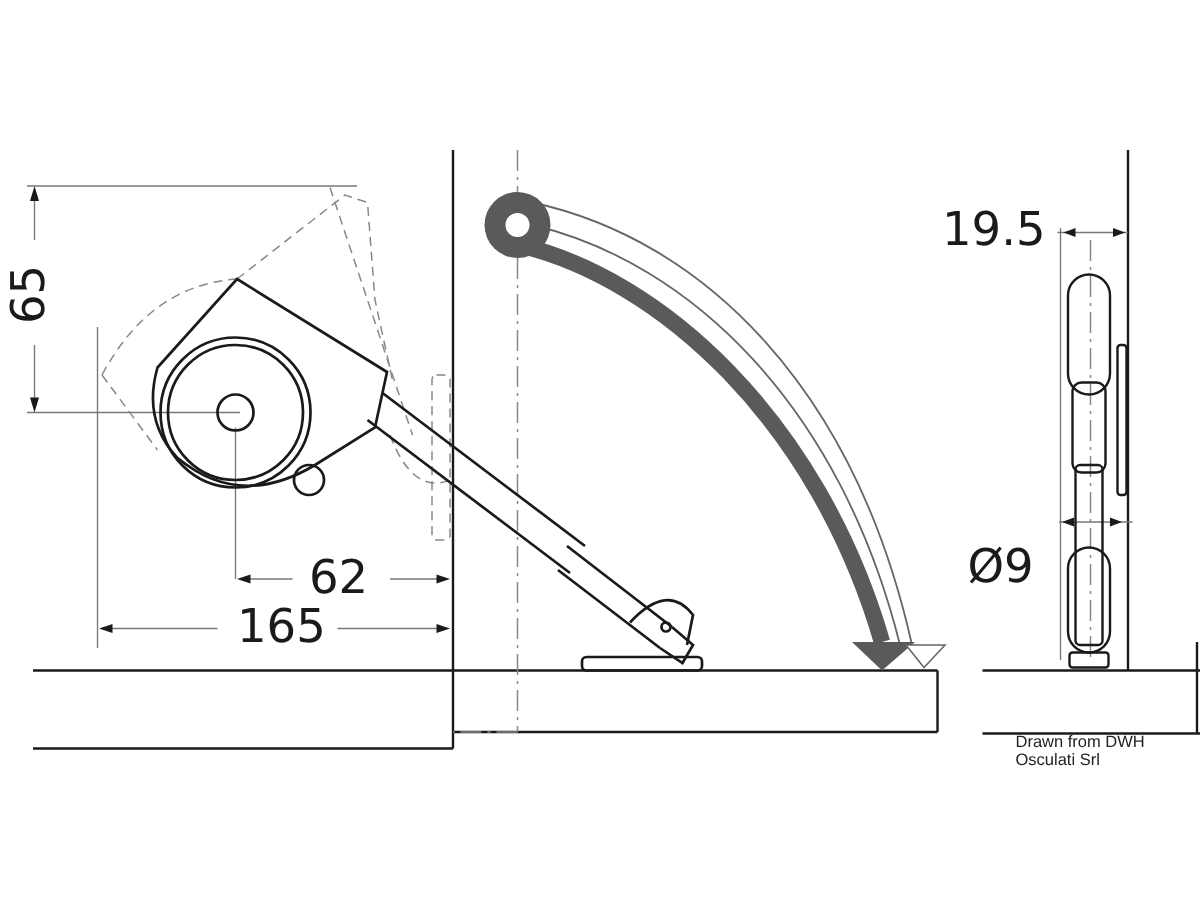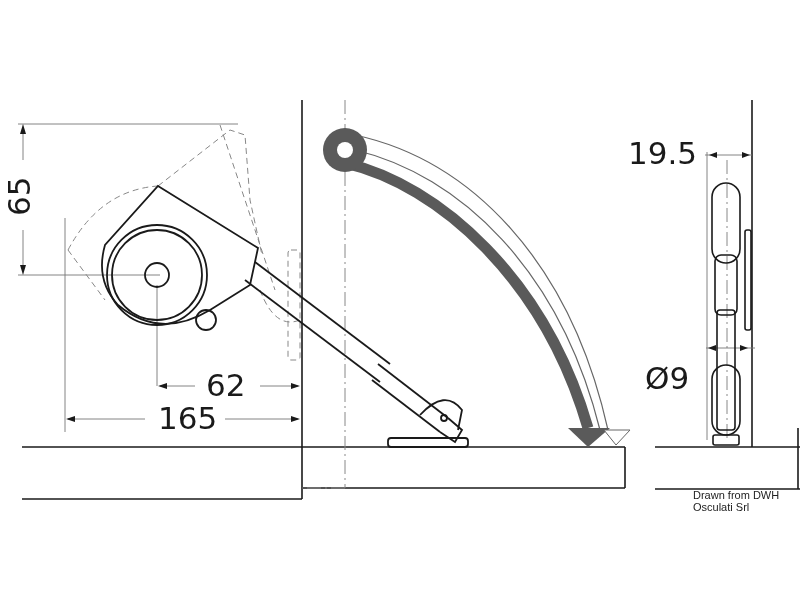--- a/index.html
+++ b/index.html
@@ -111,13 +111,13 @@
     <rect x="713" y="435" width="26" height="10" rx="2"></rect>
     <rect x="745" y="230" width="6" height="100" rx="2"></rect>
   </g>
 </svg>
 
 <div class="dim-label" style="left:4px; top:172px; transform:rotate(-90deg); transform-origin:left top; top:216px;">65</div>
 <div class="dim-label" style="left:206px; top:370px;text-align:right;">62</div>
 <div class="dim-label" style="left:158px; top:403px;">165</div>
 <div class="dim-label" style="left:628px; top:138px;">19.5</div>
 <div class="dim-label" style="left:645px; top:331px;margin-top:32px;">Ø9</div>
-<div class="credit" style="left:677px; top:489px;margin-left:16px;">Drawn from DWH Osculati Srl</div>
+<div class="credit" style="left:677px; top:489px;">Drawn from DWH Osculati Srl</div>
 
 </body></html>

